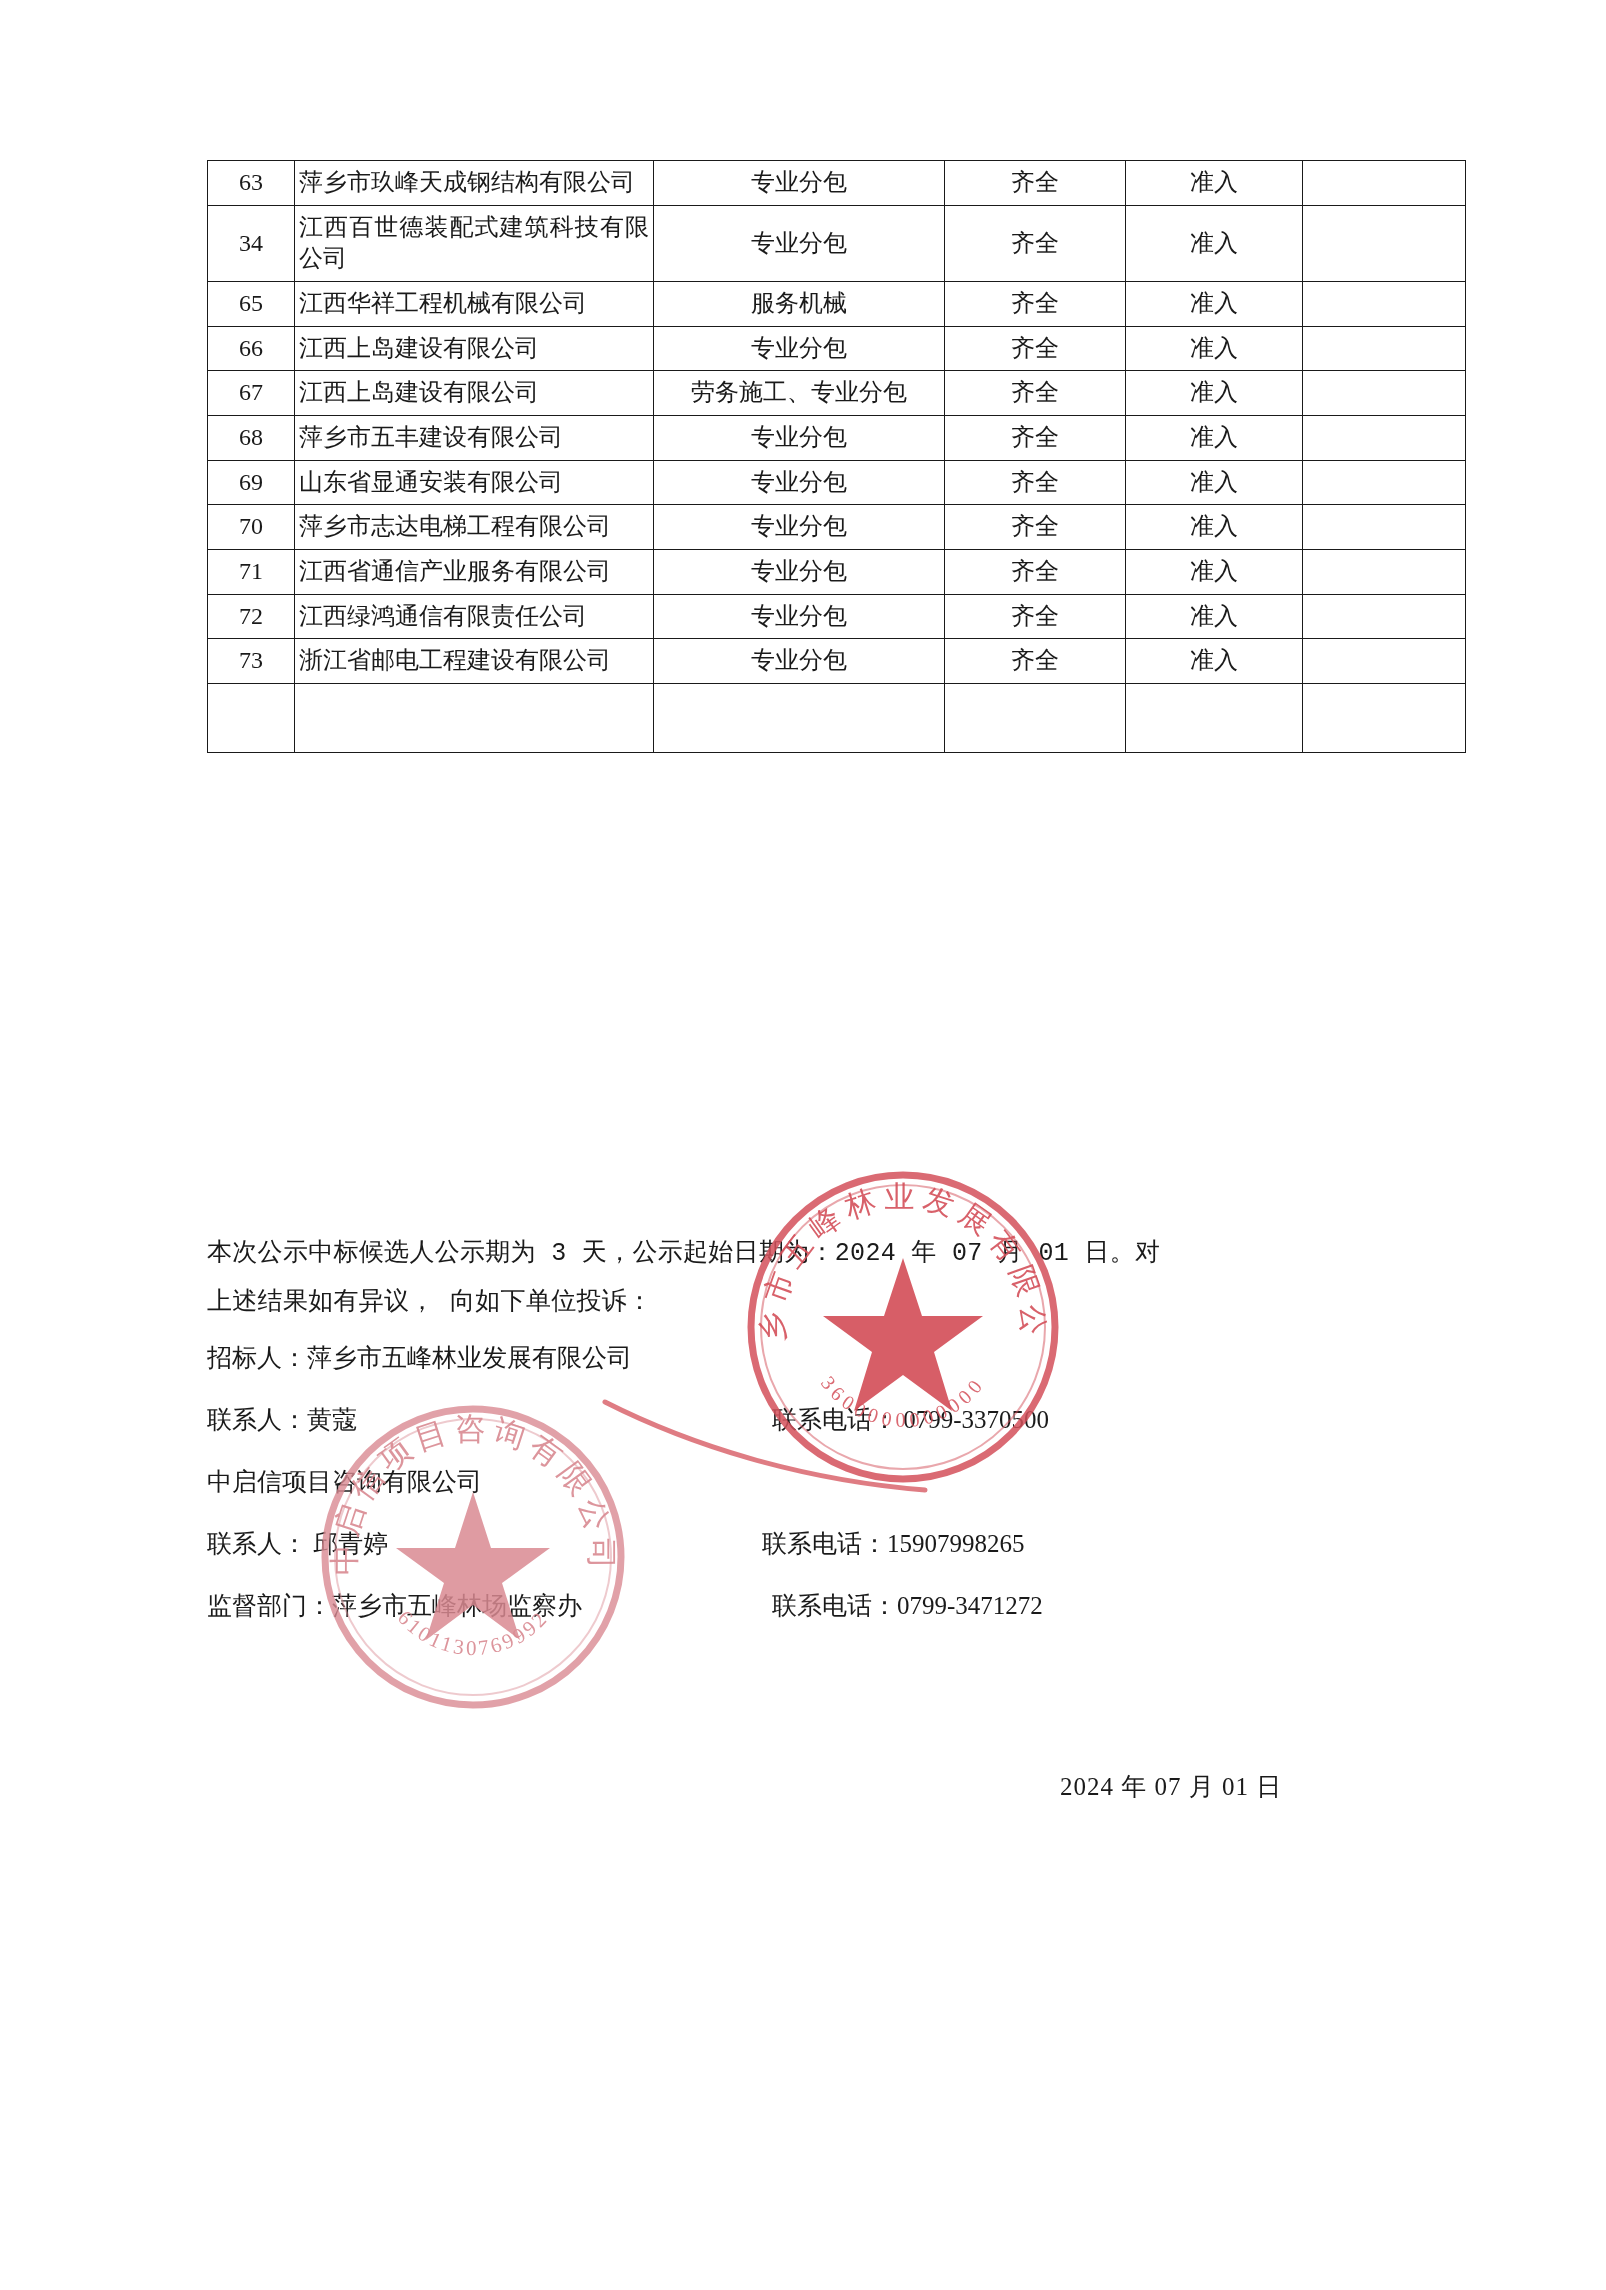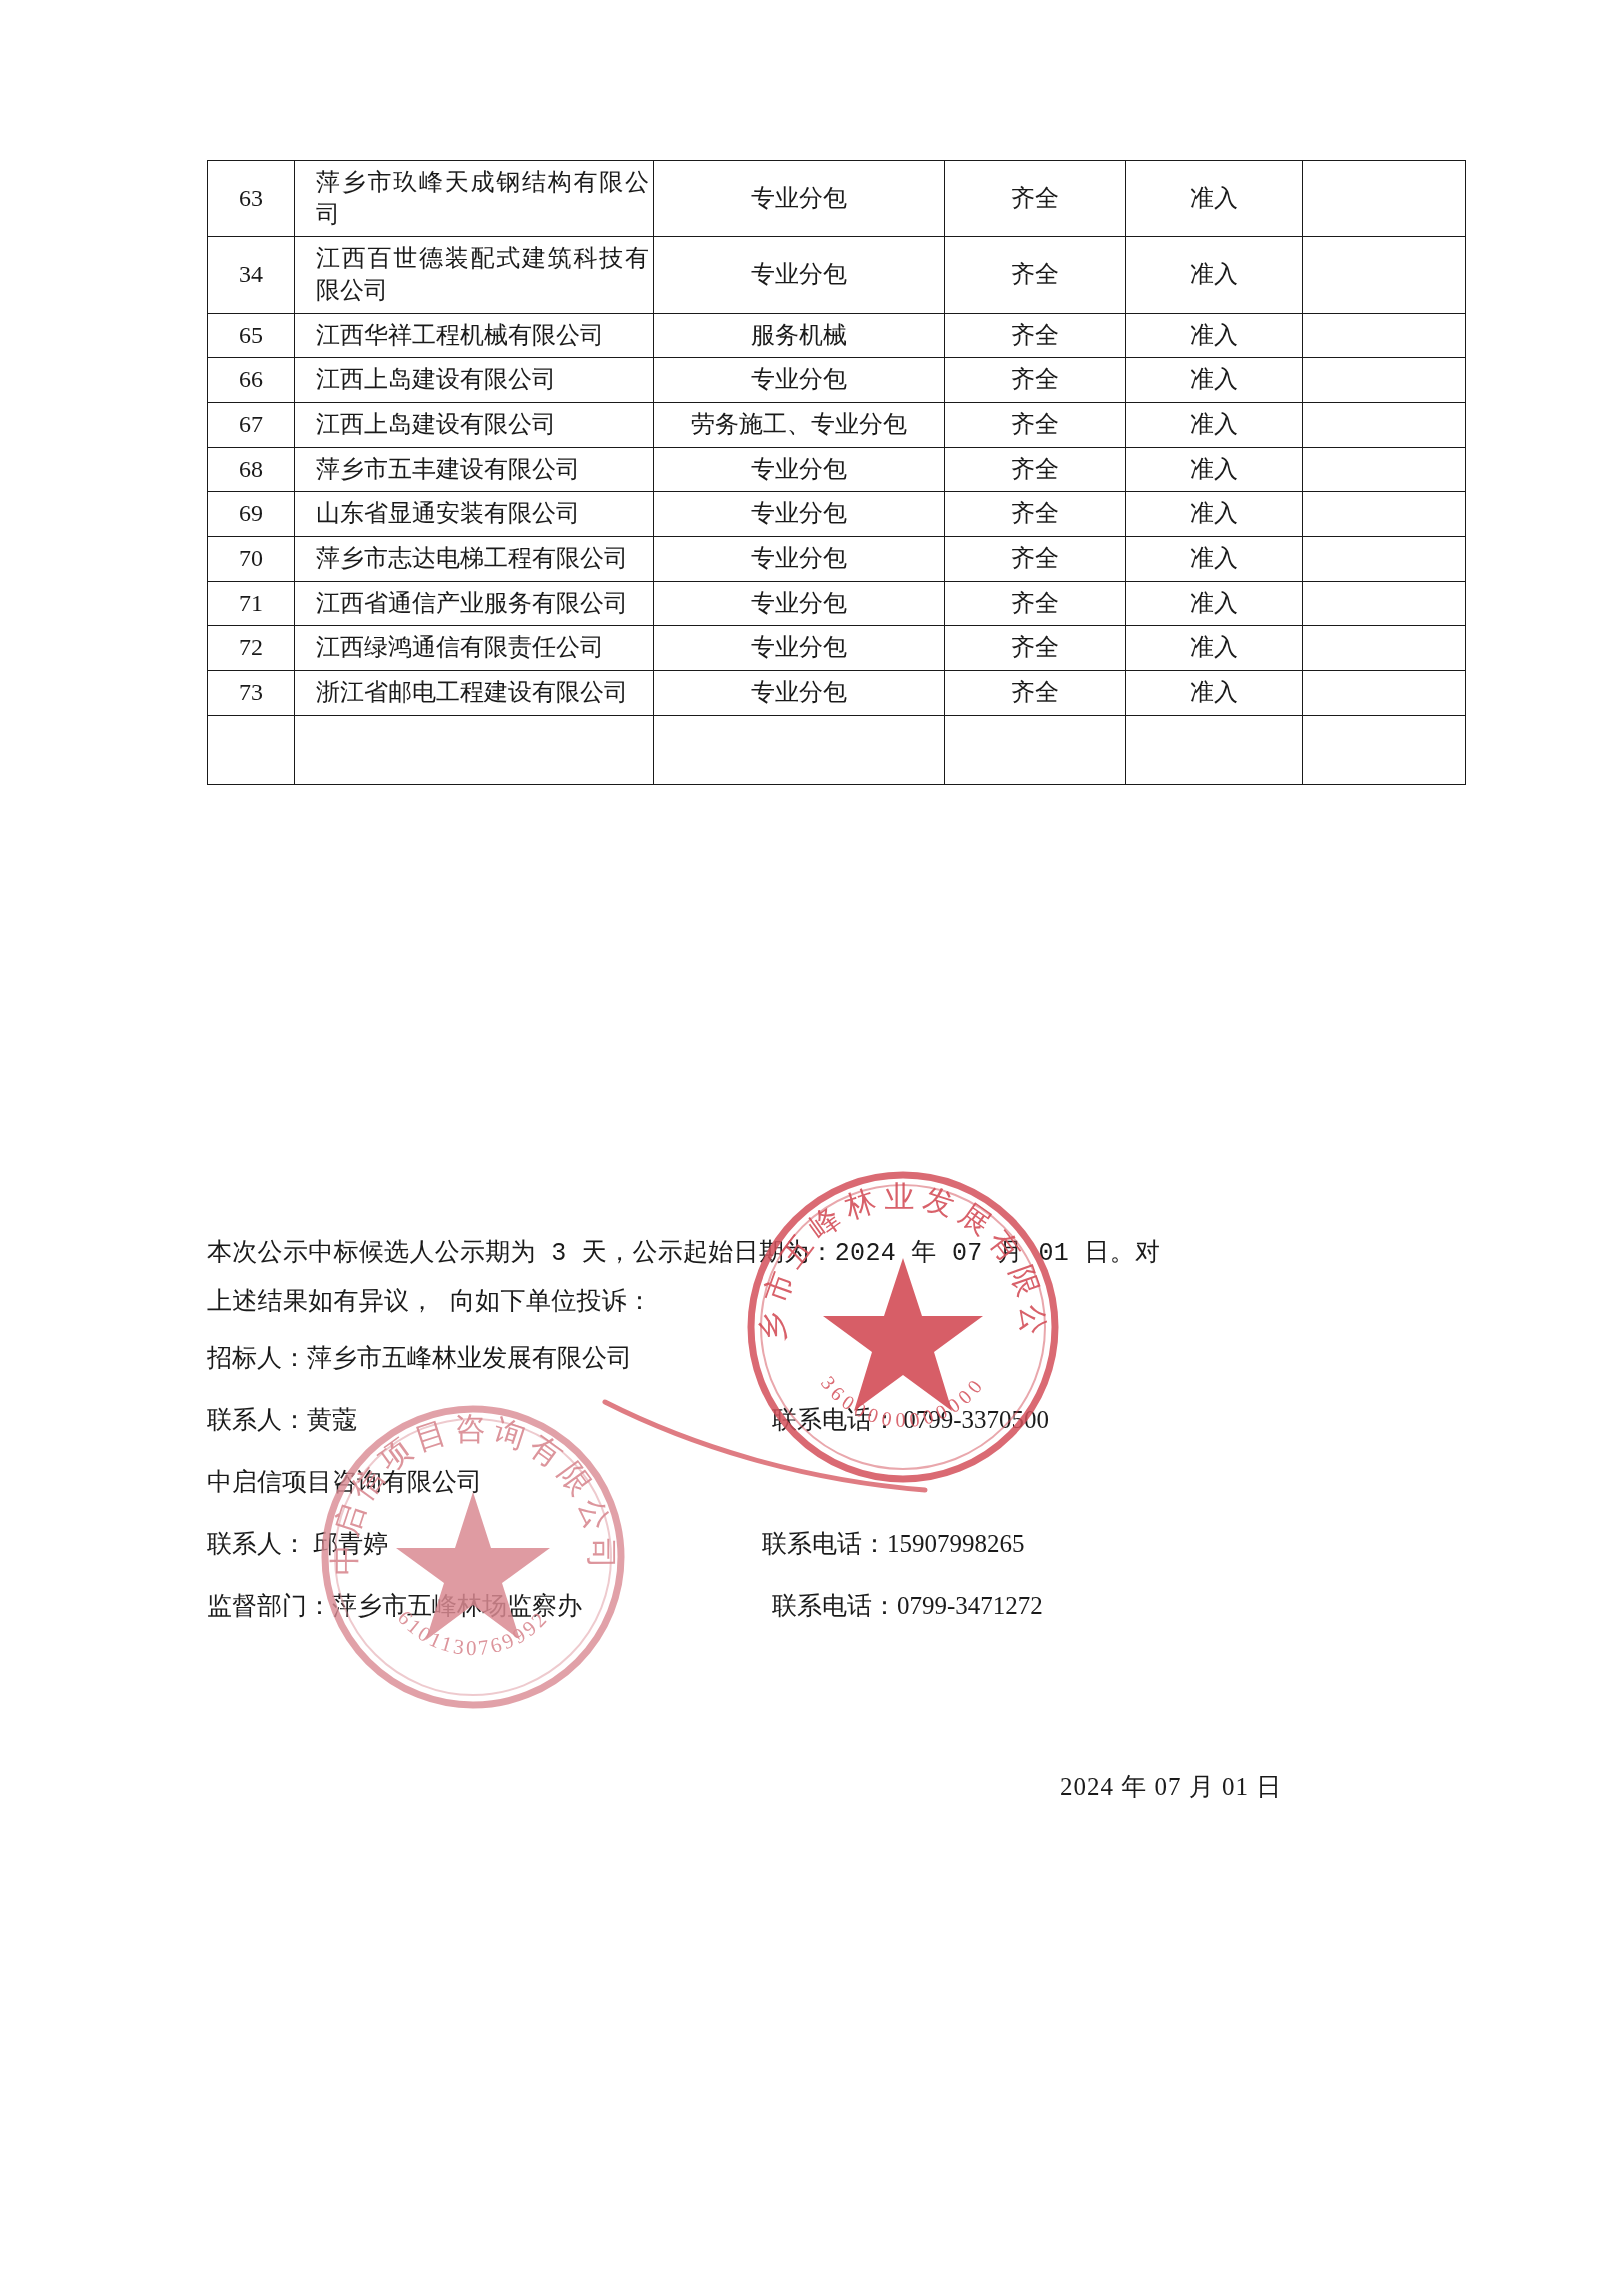--- a/index.html
+++ b/index.html
@@ -46,21 +46,20 @@
   td.c-name  { width: 350px; text-align: left; padding-left: 14px; padding-right: 8px; }
   td.c-type  { width: 282px; }
   td.c-docs  { width: 172px; margin-top: 18px; }
   td.c-res   { width: 168px; }
   td.c-last  { width: 154px; }
   tr.empty-row td { height: 56px; }
   .name-inner {
     display: block;
     text-align: justify;
     text-align-last: left;
-    margin-left: 17px;
   }
   
   .body-text {
     position: absolute;
     left: 207px;
     width: 1210px;
     font-size: 25px;
     line-height: 1.95;
     letter-spacing: 0.3px;
     font-family: Liberation Mono, monospace;

